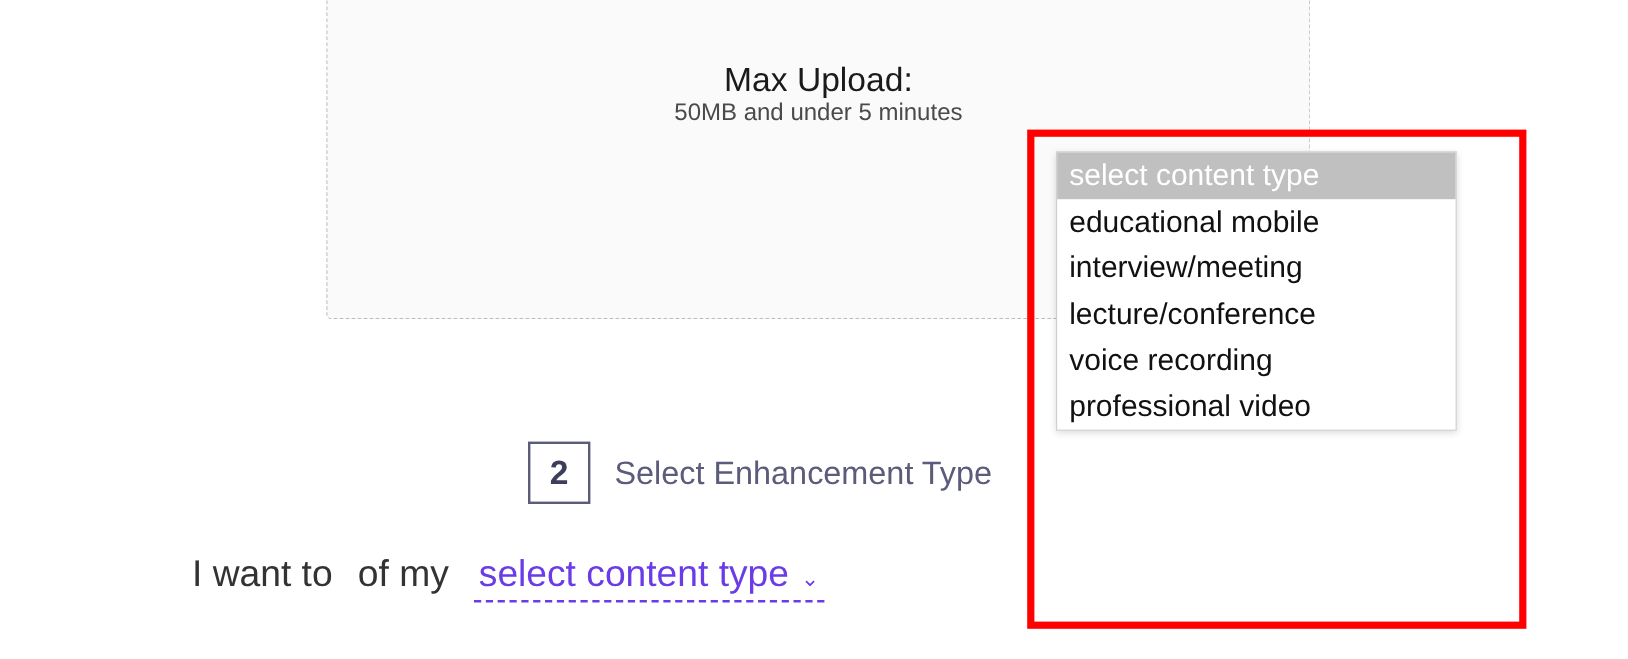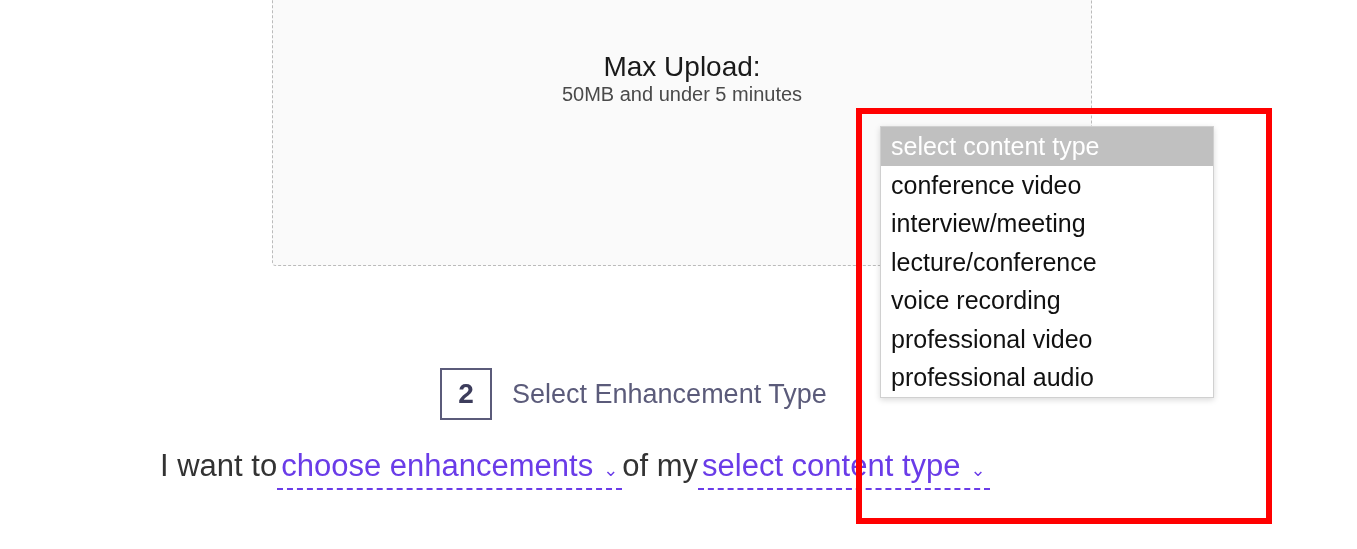--- a/index.html
+++ b/index.html
@@ -51,24 +51,24 @@
       font-weight: bold;
       color: #3d3d5c;
     }
     .step-label {
       font-size: 27px;
       color: #5b5b7a;
     }
     .sentence {
       position: absolute;
       left: 160px;
-      top: 448px;
+      top: 460px;
       display: flex;
       align-items: baseline;
-      gap: 0;
+      gap: 21px;
       font-size: 31px;
       color: #333333;
       white-space: nowrap;
     }
     .pseudo-select {
       display: inline-flex;
       align-items: baseline;
       gap: 10px;
       color: #6a3ce8;
       border-bottom: 2px dashed #6a3ce8;
@@ -121,34 +121,29 @@
 
 <div class="step-row">
   <div class="step-num">
     <span>2</span>
   </div>
   <div class="step-label">Select Enhancement Type</div>
 </div>
 
 <div class="sentence">
   <span>I want to</span>
-  <span class="pseudo-select">
-    <span>choose enhancements</span>
-    <span class="chev">⌄</span>
-  </span>
   <span>of my</span>
   <span class="pseudo-select">
     <span>select content type</span>
     <span class="chev">⌄</span>
   </span>
 </div>
 
 <div class="dropdown-panel" id="ct-panel">
     <div class="opt sel">select content type</div>
-    <div class="opt">conference video</div>
+    <div class="opt">educational mobile</div>
     <div class="opt">interview/meeting</div>
     <div class="opt">lecture/conference</div>
     <div class="opt">voice recording</div>
     <div class="opt">professional video</div>
-    <div class="opt">professional audio</div>
   </div>
 
 <div class="highlight-box"></div>
 
 </body></html>

